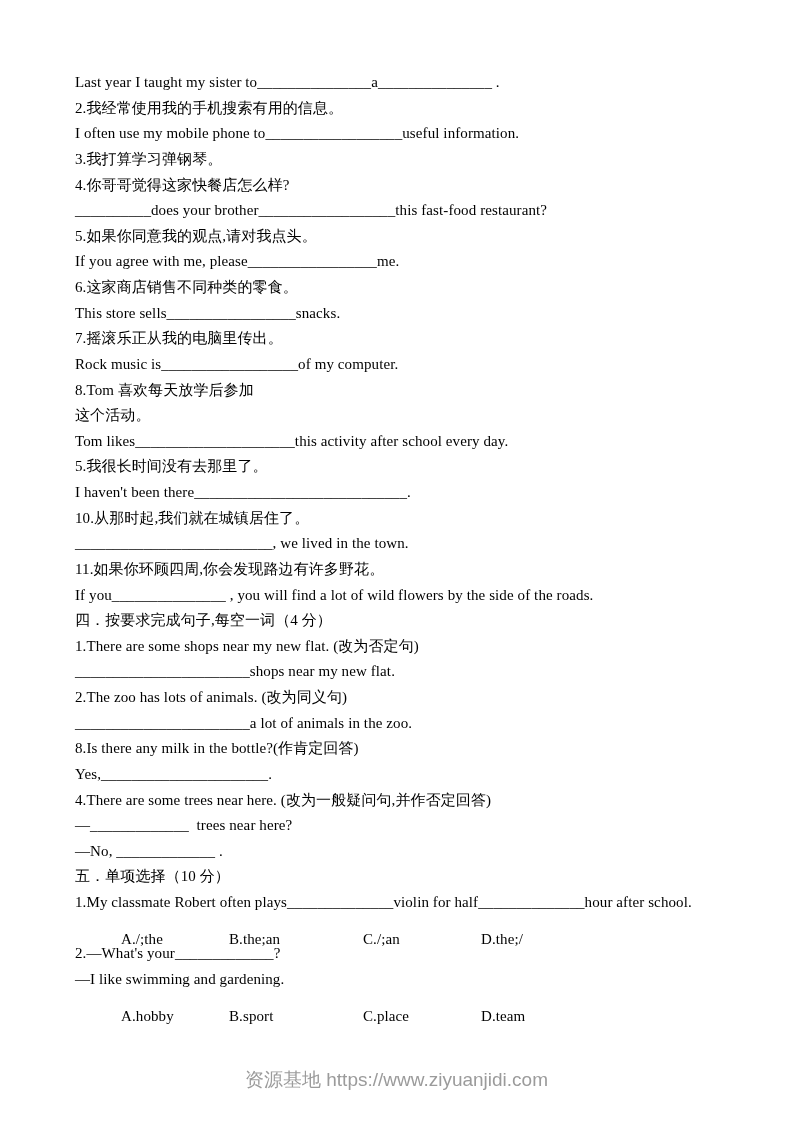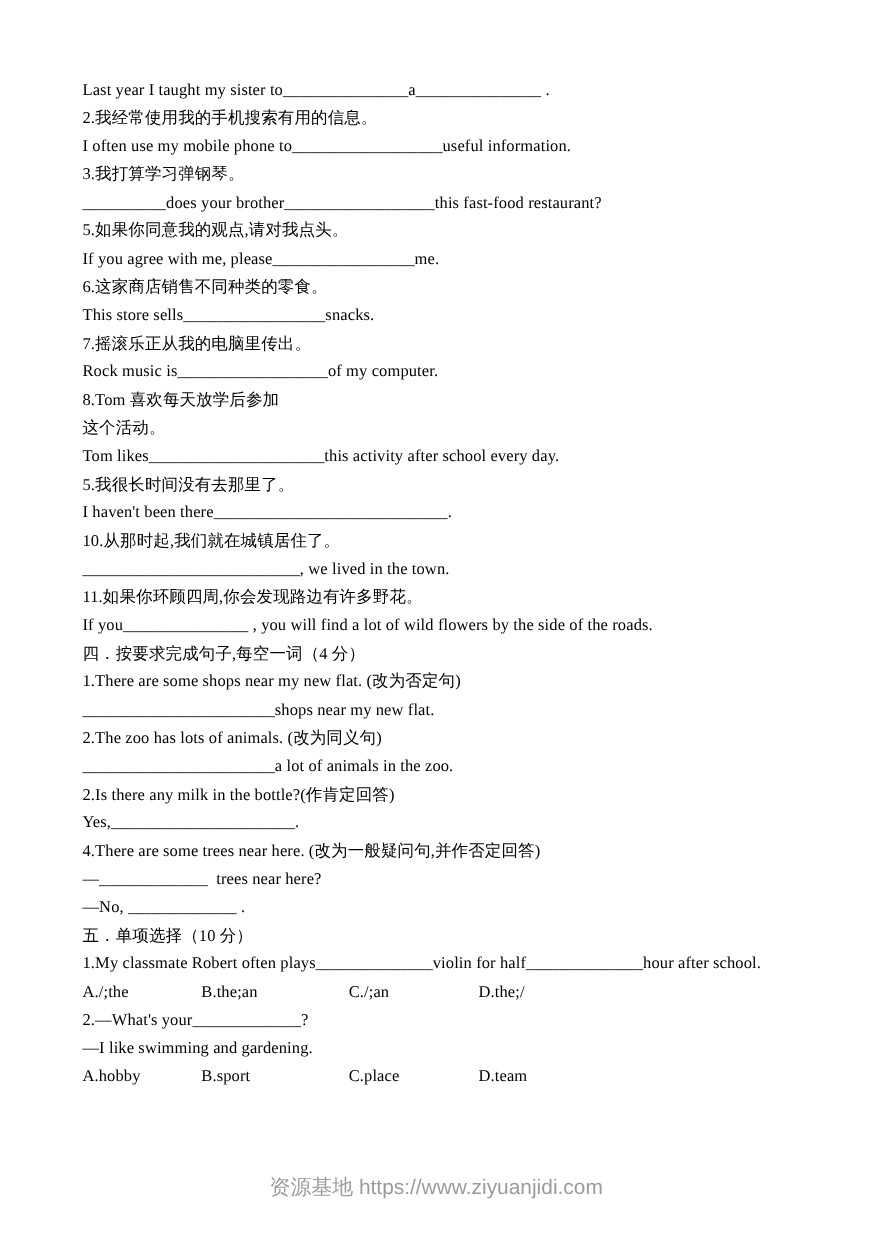--- a/index.html
+++ b/index.html
@@ -32,22 +32,23 @@
     height: 25.63px;
     line-height: 25.63px;
     white-space: pre;
     letter-spacing: 0.1px;
   }
   .options-row {
     position: relative;
   }
   .opt {
     position: absolute;
-    top: 0;
+    top: 11px;
     white-space: pre;
+    margin-left: 46px;
   }
   .opt-a { left: 0; }
   .opt-b { left: 108px; }
   .opt-c { left: 242px; }
   .opt-d { left: 360px; }
   .footer {
     position: absolute;
     left: 0;
     width: 793px;
     top: 1066px;
@@ -60,20 +61,21 @@
 </style>
 </head>
 <body>
 
 <div class="page">
   <div class="content">
     <div class="line">Last year I taught my sister to_______________a_______________ .</div>
     <div class="line">2.我经常使用我的手机搜索有用的信息。</div>
     <div class="line">I often use my mobile phone to__________________useful information.</div>
     <div class="line">3.我打算学习弹钢琴。</div>
+    <div class="line">4.你哥哥觉得这家快餐店怎么样?</div>
     <div class="line">__________does your brother__________________this fast-food restaurant?</div>
     <div class="line">5.如果你同意我的观点,请对我点头。</div>
     <div class="line">If you agree with me, please_________________me.</div>
     <div class="line">6.这家商店销售不同种类的零食。</div>
     <div class="line">This store sells_________________snacks.</div>
     <div class="line">7.摇滚乐正从我的电脑里传出。</div>
     <div class="line">Rock music is__________________of my computer.</div>
     <div class="line">8.Tom 喜欢每天放学后参加</div>
     <div class="line">这个活动。</div>
     <div class="line">Tom likes_____________________this activity after school every day.</div>
@@ -81,21 +83,21 @@
     <div class="line">I haven't been there____________________________.</div>
     <div class="line">10.从那时起,我们就在城镇居住了。</div>
     <div class="line">__________________________, we lived in the town.</div>
     <div class="line">11.如果你环顾四周,你会发现路边有许多野花。</div>
     <div class="line">If you_______________ , you will find a lot of wild flowers by the side of the roads.</div>
     <div class="line">四．按要求完成句子,每空一词（4 分）</div>
     <div class="line">1.There are some shops near my new flat. (改为否定句)</div>
     <div class="line">_______________________shops near my new flat.</div>
     <div class="line">2.The zoo has lots of animals. (改为同义句)</div>
     <div class="line">_______________________a lot of animals in the zoo.</div>
-    <div class="line">2.Is there any milk in the bottle?(作肯定回答)</div>
+    <div class="line">8.Is there any milk in the bottle?(作肯定回答)</div>
     <div class="line">Yes,______________________.</div>
     <div class="line">4.There are some trees near here. (改为一般疑问句,并作否定回答)</div>
     <div class="line">—_____________  trees near here?</div>
     <div class="line">—No, _____________ .</div>
     <div class="line">五．单项选择（10 分）</div>
     <div class="line">1.My classmate Robert often plays______________violin for half______________hour after school.</div>
     <div class="line options-row">
       <span class="opt opt-a">A./;the</span>
       <span class="opt opt-b">B.the;an</span>
       <span class="opt opt-c">C./;an</span>

